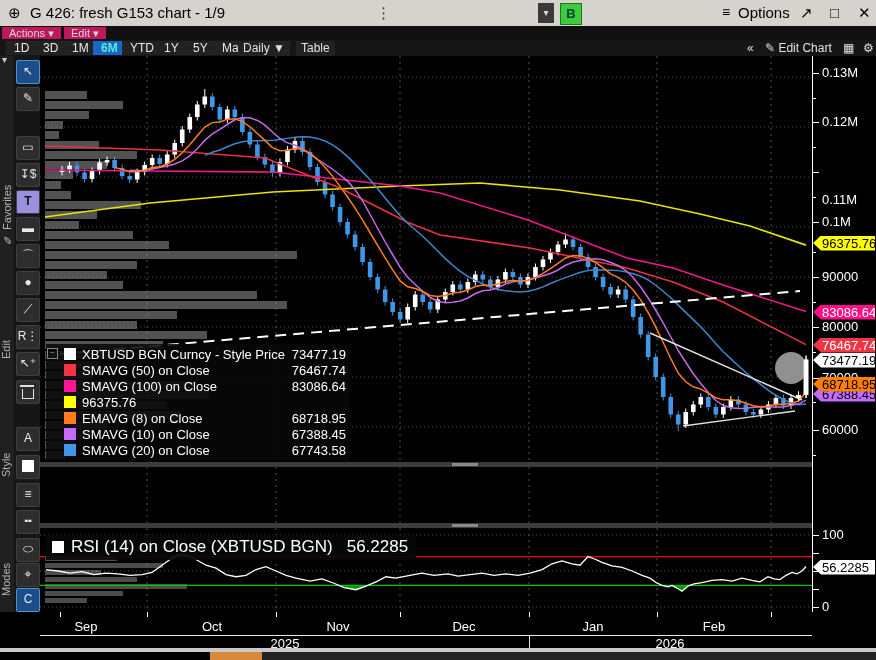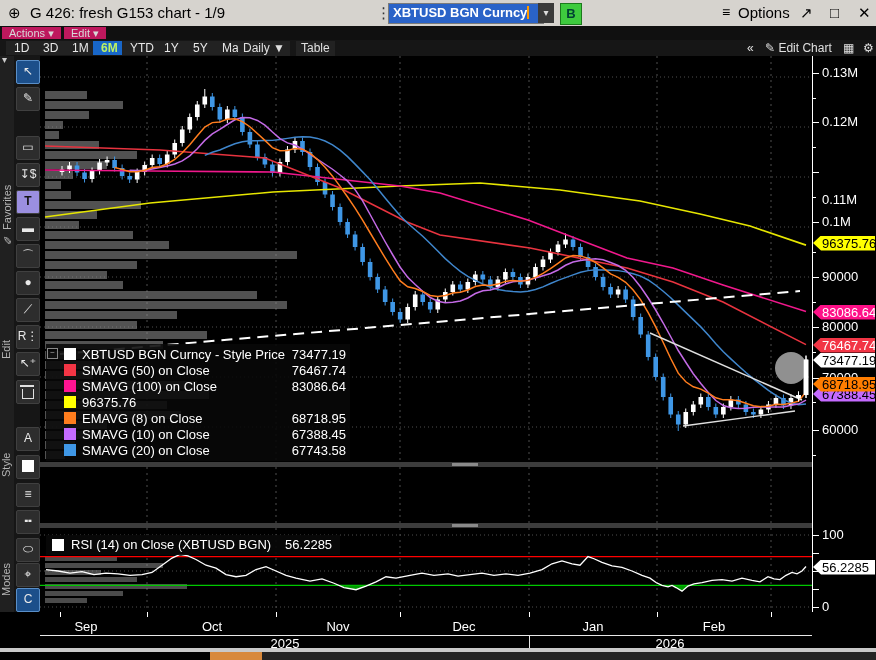--- a/index.html
+++ b/index.html
@@ -17,21 +17,21 @@
             text-align:center;line-height:20px}
   #bbtn{position:absolute;left:560px;top:3px;width:20px;height:20px;background:#3ecb3e;
         border:1px solid #1c7a1c;color:#043;font-weight:bold;text-align:center;line-height:19px;font-size:13px}
   
   #menurow{left:0;top:26px;width:876px;height:14px;background:#101010}
   .menubtn{position:absolute;top:1px;height:12px;background:#be185d;color:#d8d8d8;
            font-size:11px;line-height:12px;padding:0 7px}
   #tabrow{left:0;top:40px;width:876px;height:16px;background:#161616;color:#e8e8e8;font-size:12px}
   .tab{position:absolute;top:1px;height:14px;line-height:14px;padding:0 8px;color:#e8e8e8;
        background:#222;border-right:1px solid #000}
-  .tab.active{background:#1866c8;color:#bef264;font-weight:bold}
+  .tab.active{background:#1866c8;color:#5eead4;font-weight:bold}
   .trbtn{position:absolute;top:1px;height:28px;line-height:14px;color:#e0e0e0;padding:0 5px;background:#222}
   
   #sidebar{left:0;top:56px;width:40px;height:604px;background:#161616}
   #sidestrip{position:absolute;left:0;top:0;width:14px;height:604px;background:#202020}
   .sidelabel{position:absolute;left:0;width:14px;color:#b5b5b5;font-size:11px;
              writing-mode:vertical-rl;transform:rotate(180deg);text-align:center}
   .tool{position:absolute;left:16px;width:22px;height:22px;background:#2d2d2d;border:1px solid #404040;
         color:#e8e8e8;font-size:12px;text-align:center;line-height:21px;border-radius:2px;overflow:hidden}
   .tool.sel{background:#1c4f8a;border-color:#5a8fc8}
   .tool.accent{background:#9b8fe0;color:#141414;font-weight:bold}
@@ -46,21 +46,21 @@
   .grip{position:absolute;left:412px;top:1px;width:26px;height:3px;background:#8a8a8a}
   
   #legend{left:46px;top:344px;width:296px;background:rgba(8,8,8,0.88);padding:2px 4px 3px 4px;z-index:5}
   .legrow{display:flex;align-items:center;height:16px;font-size:13px;color:#fff;white-space:nowrap}
   .legrow .sw{width:12px;height:12px;margin:0 6px 0 14px;flex:none}
   .legrow .lab{flex:1}
   .legrow .val{text-align:right}
   #legcollapse{position:absolute;left:1px;top:4px;width:9px;height:9px;border:1px solid #888;
                color:#aaa;font-size:8px;line-height:7px;text-align:center}
   #rsilegend{left:46px;top:535px;background:rgba(8,8,8,0.9);padding:2px 8px 3px 4px;z-index:5;
-             display:flex;align-items:center;font-size:13px;color:#fff;white-space:nowrap}
+             display:flex;align-items:center;font-size:17px;color:#fff;white-space:nowrap}
   #rsilegend .sw{width:12px;height:12px;background:#fff;margin:0 7px 0 2px}
   
   #axiscol{left:812px;top:56px;width:64px;height:592px;background:#000}
   .axline{position:absolute;left:0;top:0;width:1px;height:561px;background:#fff}
   .tick{position:absolute;left:0;width:7px;height:1px;background:#fff}
   .tick.minor{width:4px}
   .axlab{position:absolute;left:10px;color:#fff;font-size:13px;height:14px;line-height:14px}
   .badge{position:absolute;left:1px;width:62px;height:15px;line-height:15px;font-size:13px;
          padding-left:9px;clip-path:polygon(0 50%,8px 0,100% 0,100% 100%,8px 100%);box-sizing:border-box}
   
@@ -74,21 +74,20 @@
   #botgray{left:0;top:648px;width:876px;height:4px;background:#c9c9c9}
   #botbar{left:0;top:652px;width:876px;height:8px;background:#000}
 </style>
 </head>
 <body>
 
 <div class="abs" id="titlebar">
   <span class="t" style="left:8px">⊕</span>
   <span class="t" style="left:30px">G 426: fresh G153 chart - 1/9</span>
   <span class="t" style="left:376px;color:#333">⋮</span>
-  <span id="secfield"><span>XBTUSD BGN Curncy</span><span class="caret"></span></span>
   <span class="fieldbtn" style="left:538px;width:16px">▾</span>
   <span id="bbtn">B</span>
   <span class="t" style="left:722px;font-size:14px">≡</span>
   <span class="t" style="left:738px">Options</span>
   <span class="t" style="left:800px">↗</span>
   <span class="t" style="left:830px">□</span>
   <span class="t" style="left:858px">✕</span>
 </div>
 
 <div class="abs" id="menurow">

